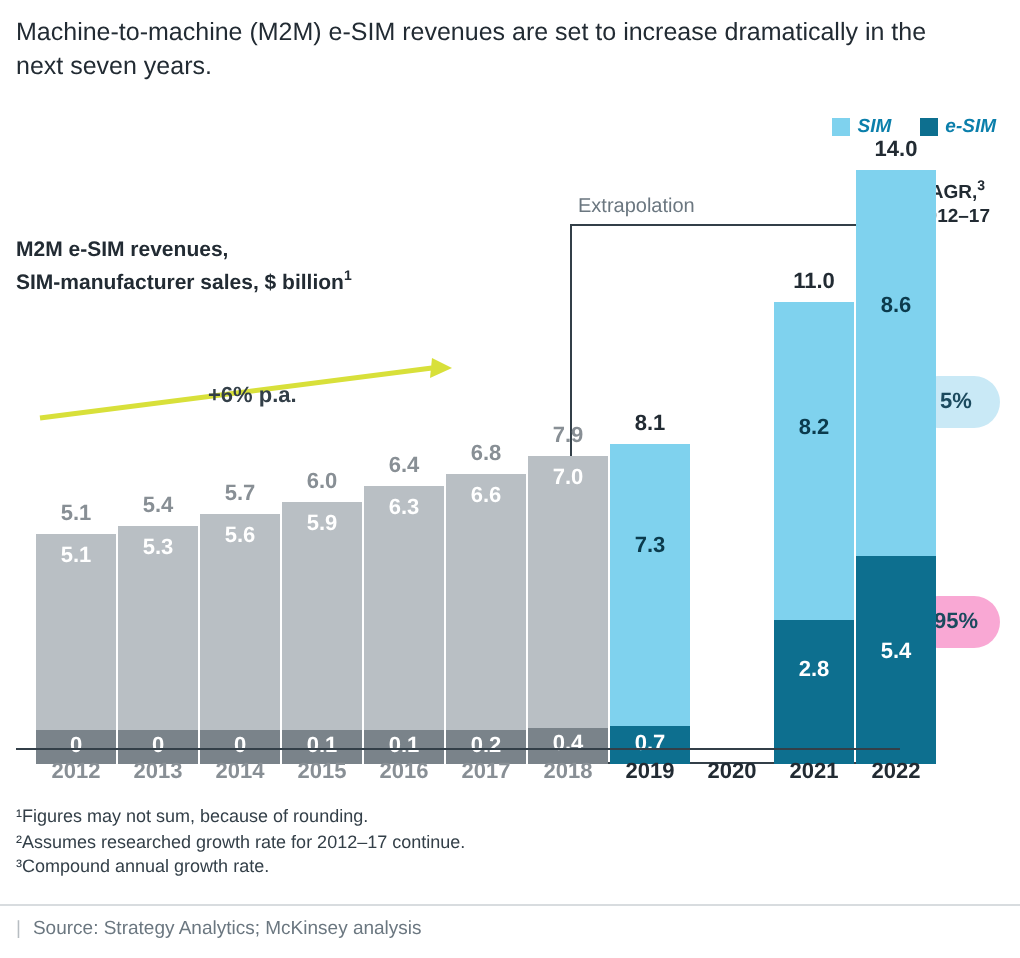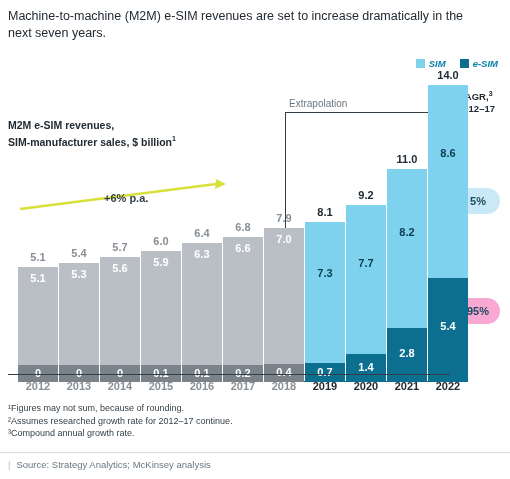--- a/index.html
+++ b/index.html
@@ -217,36 +217,27 @@
     <div class="bar-col" style="left:297px;">
       <div class="total">8.1</div>
       <div class="seg sim" style="height:141px">
         <span class="seg-val" style="top:45px;color:#0b3b4d">7.3</span>
       </div>
       <div class="seg esim" style="height:19px">
         <span class="seg-val" style="top:3px">0.7</span>
       </div>
     </div>
 
-    <div class="bar-col" style="left:338px;">
-      <div class="total">9.2</div>
-      <div class="seg sim" style="height:149px">
-        <span class="seg-val" style="top:52px;color:#0b3b4d">7.7</span>
-      </div>
-      <div class="seg esim" style="height:28px">
-        <span class="seg-val" style="top:7px">1.4</span>
-      </div>
-    </div>
 
     <div class="bar-col" style="left:379px;margin-top:33px;">
       <div class="total">11.0</div>
       <div class="seg sim" style="height:159px">
         <span class="seg-val" style="top:57px;color:#0b3b4d">8.2</span>
       </div>
-      <div class="seg esim" style="height:54px">
+      <div class="seg esim" style="height:72px">
         <span class="seg-val" style="top:19px">2.8</span>
       </div>
     </div>
 
     <div class="bar-col" style="left:420px;">
       <div class="total">14.0</div>
       <div class="seg sim" style="height:193px">
         <span class="seg-val" style="top:62px;color:#0b3b4d">8.6</span>
       </div>
       <div class="seg esim" style="height:104px">

